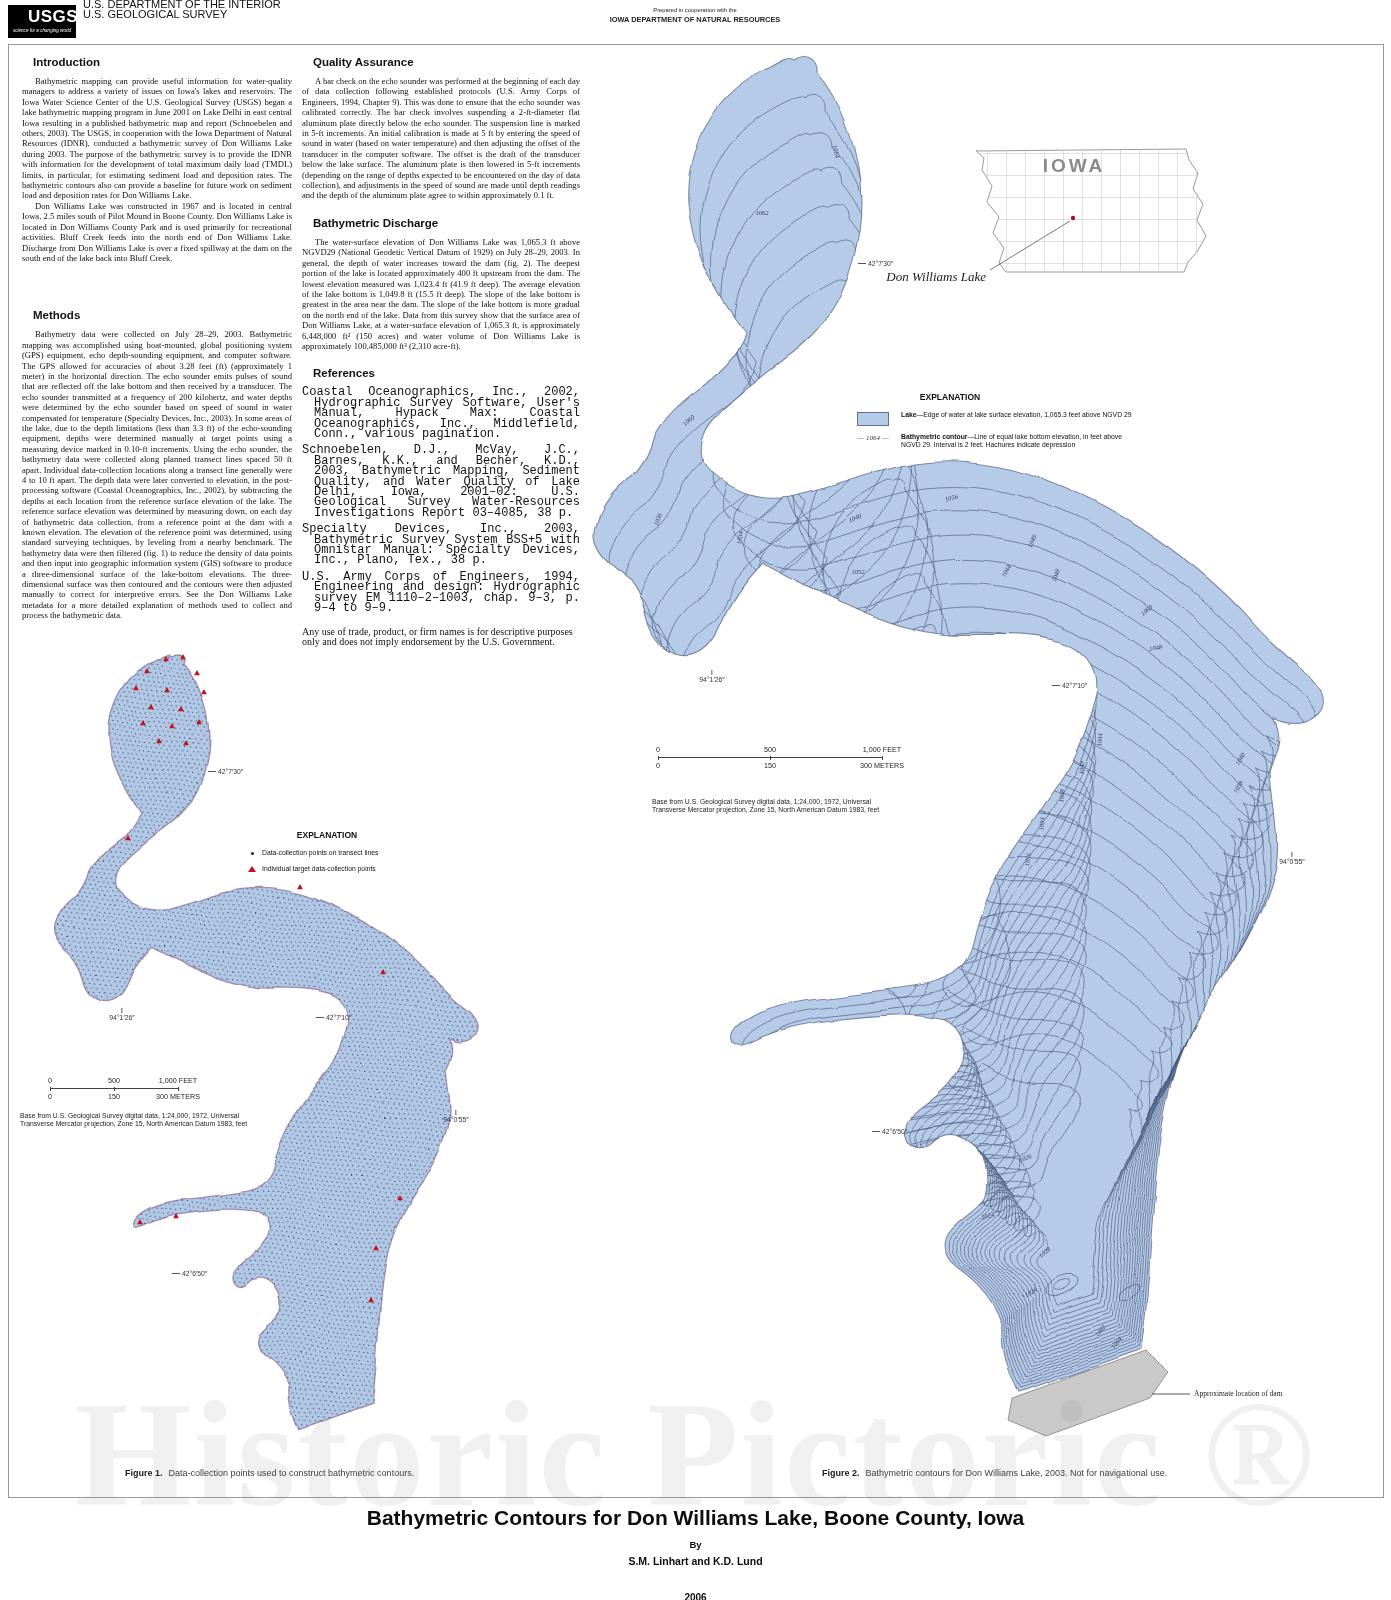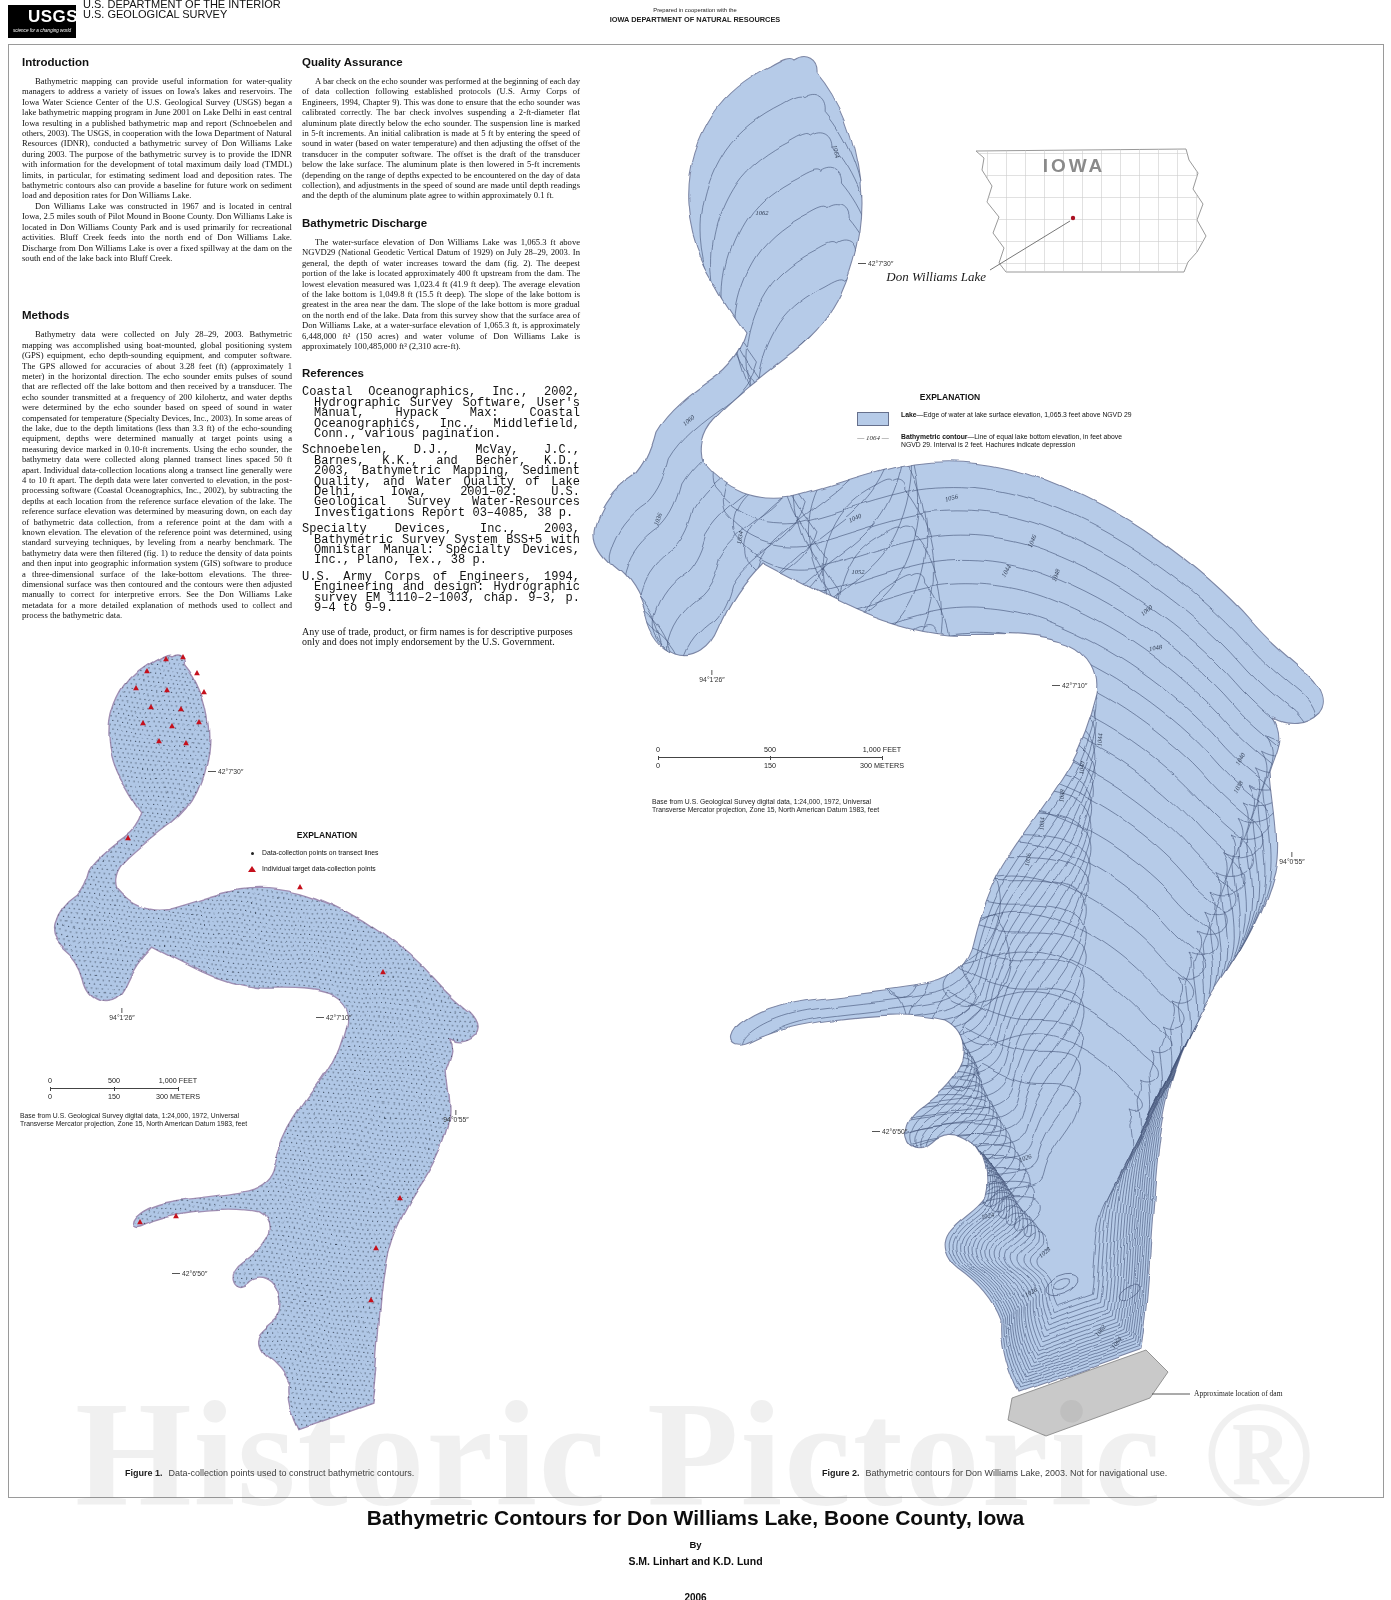--- a/index.html
+++ b/index.html
@@ -17,21 +17,21 @@
   .coop-2{font-size:7.4px;font-weight:bold;margin-top:2px;}
   .series{right:8px;top:4px;text-align:right;color:#111;}
   .series-1{font-weight:bold;font-size:10.5px;}
   .series-2{font-weight:bold;font-size:8.2px;margin-top:2px;}
   .series-3{font-size:4.6px;color:#777;margin-top:3px;}
   .sheet-border{left:8px;top:44px;width:1374px;height:1452px;border:1px solid #9a9a9a;}
   
   .col{color:#111;}
   .col1{left:22px;top:56px;width:270px;}
   .col2{left:302px;top:56px;width:278px;}
-  h2.sec{font-size:11.5px;font-weight:bold;margin:0 0 8px 0;font-family:"Liberation Sans",sans-serif;}
+  h2.sec{font-size:11.5px;font-weight:bold;margin:0 0 8px 11px;font-family:"Liberation Sans",sans-serif;}
   h2.gap{margin-top:46px;}
   h2.gap-s{margin-top:16px;}
   .body-p{font-family:"Liberation Serif",serif;font-size:8.6px;line-height:10.4px;
           text-align:justify;text-indent:13px;margin:0;}
   .ref{font-family:Liberation Mono, monospace;font-size:12px;line-height:10.4px;
        margin:0 0 6px 0;padding-left:12px;text-indent:-12px;text-align:justify;}
   .disclaimer{font-family:"Liberation Serif",serif;font-size:10px;line-height:9.2px;margin-top:14px;}
   
   #maplayer{left:0;top:0;z-index:1;}
   #clabels2 text{font:italic 6.5px "Liberation Serif",serif;fill:#2e3a50;text-anchor:middle;}

